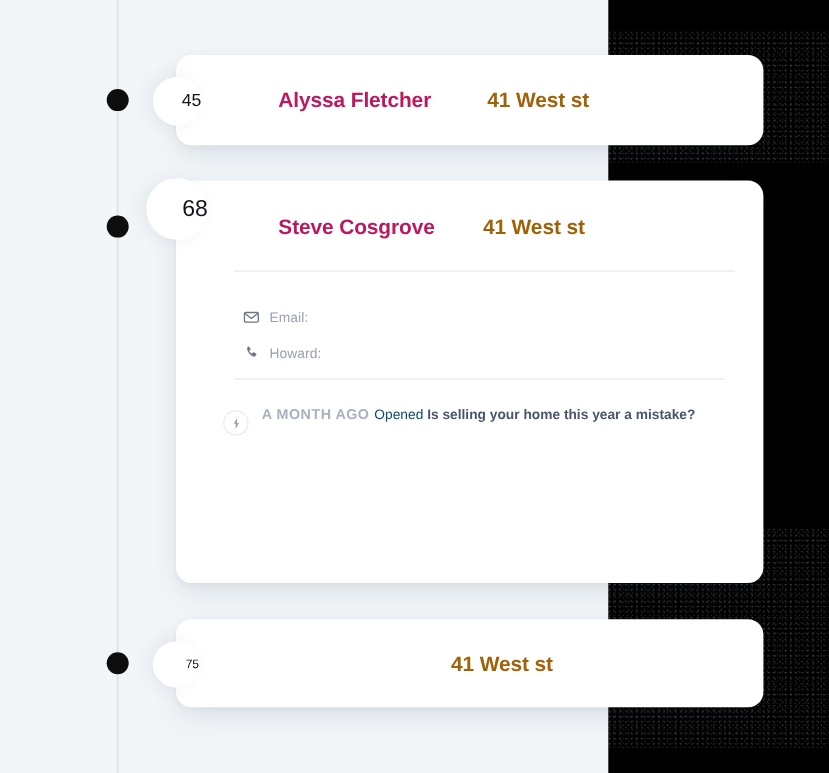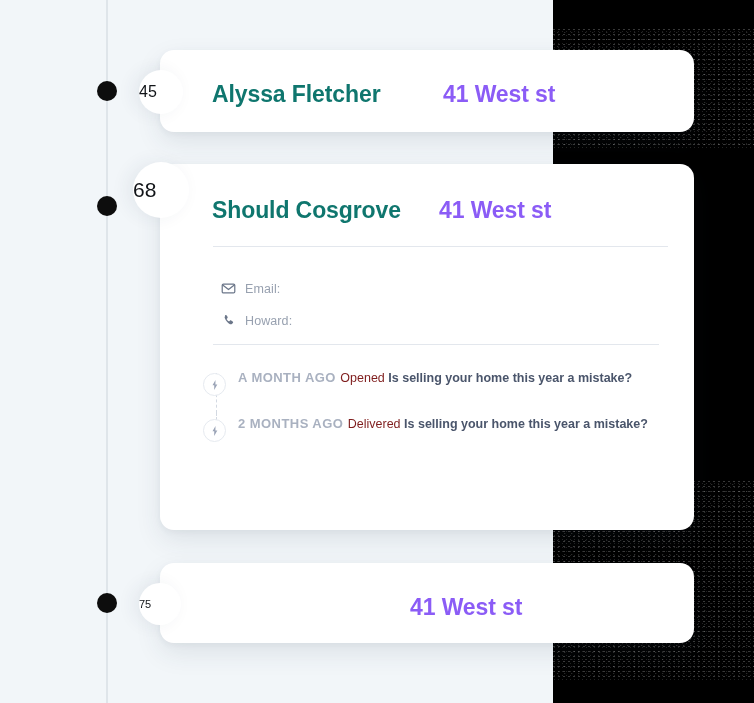--- a/index.html
+++ b/index.html
@@ -71,21 +71,21 @@
   #card-2 { left: 160px; top: 164px; width: 534px; height: 366px; }
   #card-3 { left: 160px; top: 563px; width: 534px; height: 80px; }
 
   
   .score-badge {
     position: absolute;
     border-radius: 50%;
     background: #ffffff;
     display: flex;
     align-items: center;
-    justify-content: flex-start;
+    justify-content: flex-end;
     color: #111418;
     box-shadow: -6px 0 18px rgba(40, 55, 80, 0.07);
   }
   #badge-1 {
     left: 139px; top: 70px;
     width: 44px; height: 44px;
     font-size: 16px;
   }
   #badge-2 {
     left: 133px; top: 162px;
@@ -102,31 +102,32 @@
   .card-header {
     position: absolute;
     left: 0; top: 0;
     width: 100%;
     height: 82px;
     display: flex;
     align-items: center;
   }
   .person-name {
     position: absolute;
-    font-size: 23px;
+    font-size: 19px;
     font-weight: bold;
-    color: #0f766e;
+    color: #be185d;
     letter-spacing: -0.1px;
     white-space: nowrap;
+    margin-left: 41px;
   }
   .person-address {
     position: absolute;
-    font-size: 23px;
+    font-size: 19px;
     font-weight: bold;
-    color: #8b5cf6;
+    color: #a16207;
     letter-spacing: -0.1px;
     white-space: nowrap;
   }
 
   #card-1 .person-name    { left: 52px;  top: 31px; }
   #card-1 .person-address { left: 283px; top: 31px; }
   #card-2 .person-name    { left: 52px;  top: 33px; }
   #card-2 .person-address { left: 279px; top: 33px; }
   #card-3 .person-name    { left: 51px;  top: 31px; }
   #card-3 .person-address { left: 250px; top: 31px; }
@@ -229,21 +230,21 @@
     color: #a9b1c0;
     text-transform: uppercase;
     margin-bottom: 3px;
     white-space: nowrap;
   }
   .activity-line {
     font-size: 12.5px;
     white-space: nowrap;
   }
   .activity-action {
-    color: #7f1d1d;
+    color: #0c4a6e;
   }
   .activity-subject {
     color: #4a556b;
     font-weight: bold;
   }
   .activity-emoji { font-size: 12.5px; }
 
   
   #noise-overlay {
     position: absolute;
@@ -281,21 +282,21 @@
       <span class="person-name">Alyssa Fletcher</span>
       <span class="person-address">41 West st</span>
     </div>
   </div>
   <div class="score-badge" id="badge-1">
     <span>45</span>
   </div>
 
   <div class="card" id="card-2">
     <div class="card-header">
-      <span class="person-name">Should Cosgrove</span>
+      <span class="person-name">Steve Cosgrove</span>
       <span class="person-address">41 West st</span>
     </div>
 
     <div class="divider" id="divider-top"></div>
 
     <div class="contact-row" id="contact-email">
       <span class="contact-icon">
         <svg viewBox="0 0 16 16" width="15" height="15" fill="none" stroke="currentColor" stroke-width="1.3" stroke-linecap="round" stroke-linejoin="round">
           <rect x="1.3" y="3.3" width="13.4" height="9.4" rx="1.3"></rect>
           <path d="M1.8 4.2 L8 9.1 L14.2 4.2"></path>
@@ -327,34 +328,20 @@
         </span>
         <span class="activity-text">
           <span class="activity-time">A MONTH AGO</span>
           <span class="activity-line">
             <span class="activity-action">Opened</span>
             <span class="activity-subject">Is selling your home this year a mistake?</span><span class="activity-emoji"></span>
           </span>
         </span>
       </div>
 
-      <div class="activity-item">
-        <span class="bolt-badge">
-          <svg class="bolt-icon" viewBox="0 0 8 12" fill="currentColor">
-            <path d="M4.6 0 1 6.4h2.1L3 12l3.8-6.6H4.5z"></path>
-          </svg>
-        </span>
-        <span class="activity-text">
-          <span class="activity-time">2 MONTHS AGO</span>
-          <span class="activity-line">
-            <span class="activity-action">Delivered</span>
-            <span class="activity-subject">Is selling your home this year a mistake?</span><span class="activity-emoji"></span>
-          </span>
-        </span>
-      </div>
 
 
     </div>
   </div>
   <div class="score-badge" id="badge-2">
     <span>68</span>
   </div>
 
   <div class="card" id="card-3">
     <div class="card-header">

